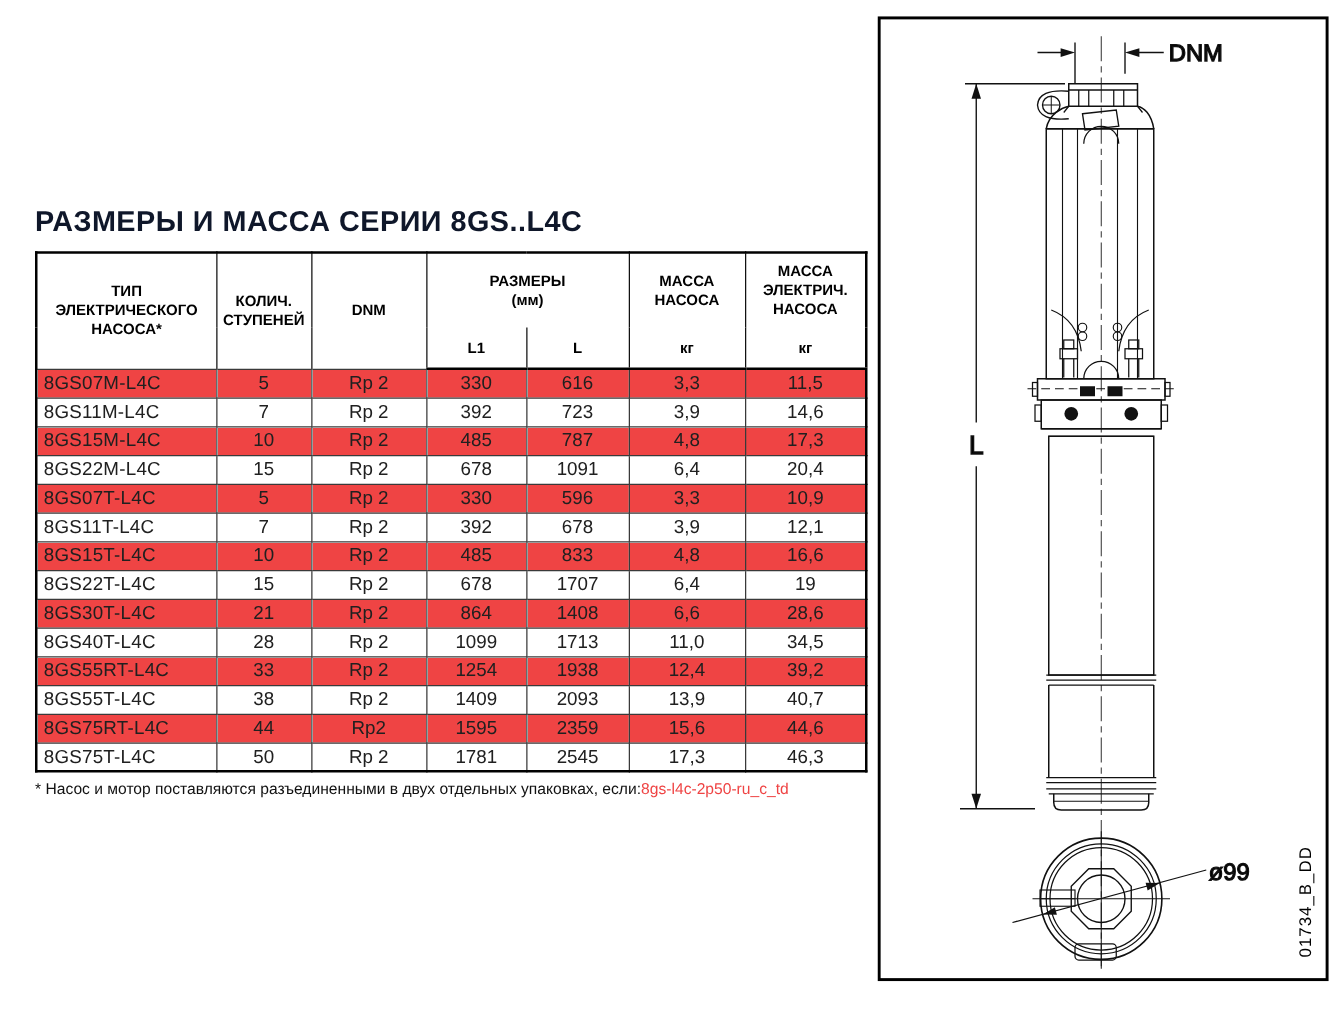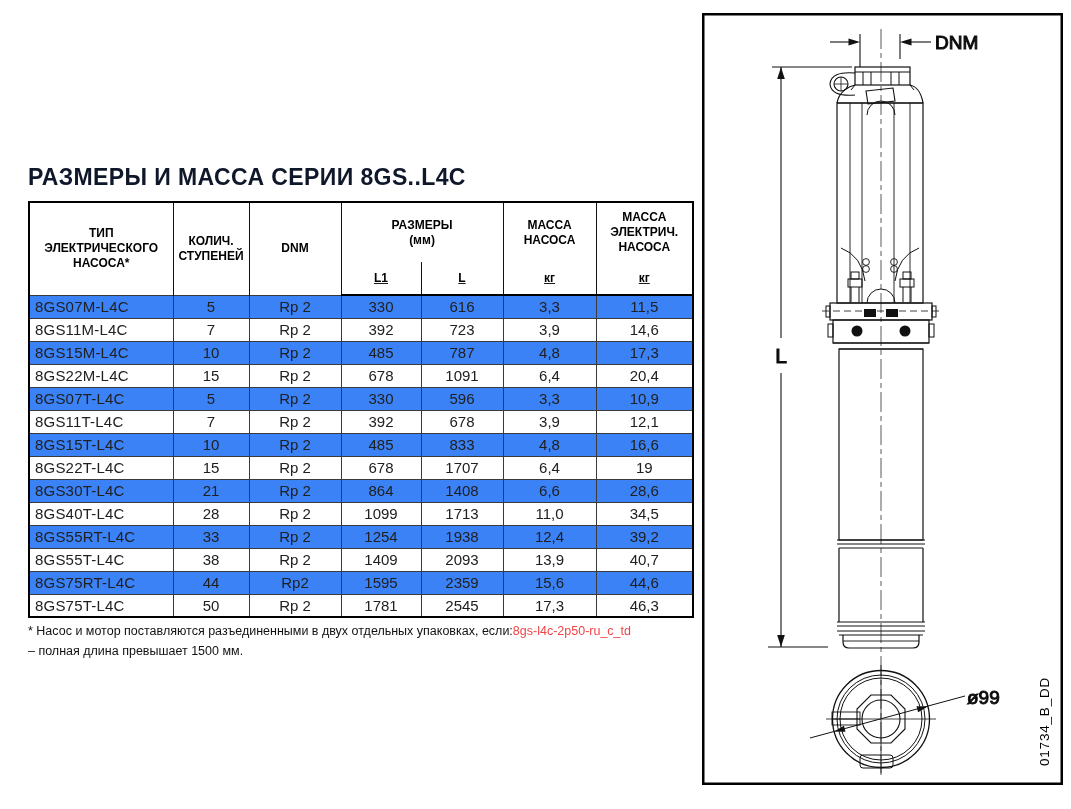--- a/index.html
+++ b/index.html
@@ -29,35 +29,35 @@
   table.spec th {
     font-weight:bold; font-size:12px; line-height:15px;
     text-align:center; vertical-align:middle;
     white-space:pre-line;
     border-left:1.5px solid #111; border-right:1.5px solid #111;
     border-top:none; border-bottom:none;
     padding:2px 1px;
     color:#000;
   }
   table.spec tr.hrow1 { height:60px; }
-  table.spec tr.hrow2 { height:33px;text-decoration:underline; }
+  table.spec tr.hrow2 { height:33px; }
   table.spec tr.hrow2 th { border-bottom:2px solid #000; vertical-align:middle; }
   th.sub-dim { font-size:13.5px; }
   th.sub-kg  { font-size:11.5px; }
   th.dim-main { vertical-align:middle;margin-top:13px; }
   table.spec td {
     font-size:15px; height:23px; line-height:21px;
     text-align:center; vertical-align:middle;
     border:1.5px solid #3a3a3a;
     padding:0 2px;
     color:#202020;
     overflow:hidden; white-space:nowrap;
   }
   table.spec td.c-type { text-align:left; padding-left:5px; letter-spacing:.2px; }
-  table.spec tr.shaded td { background:#3b82f6; }
+  table.spec tr.shaded td { background:#ef4444; }
 
   .footnotes {
     position:absolute; left:28px; top:624px; width:666px;
     font-size:12.5px; line-height:15px; color:#111;
   }
   .fn-line1 { display:flex; align-items:baseline; }
   .fn-line { margin-top:5px; }
   .doc-code { font-size:12.5px; color:#ef4444; }
 
   .drawing-frame {
@@ -232,21 +232,20 @@
         <td>46,3</td>
       </tr>
     </tbody>
 </table>
 
 <div class="footnotes">
   <div class="fn-line1">
     <span>* Насос и мотор поставляются разъединенными в двух отдельных упаковках, если:</span>
     <span class="doc-code">8gs-l4c-2p50-ru_c_td</span>
   </div>
-  <div class="fn-line">– полная длина превышает 1500 мм.</div>
 </div>
 
 <div class="drawing-frame">
 <svg width="361" height="772" viewBox="0 0 361 772">
 
   <rect x="1.25" y="1.25" width="358.5" height="769.5" fill="none" stroke="#000" stroke-width="2.5"></rect>
 
   <path d="M179 16 V760" stroke="#111" stroke-width="0.7" fill="none" stroke-dasharray="20 4 5 4"></path>
 
   <g stroke="#111" stroke-width="1.1" fill="none">

